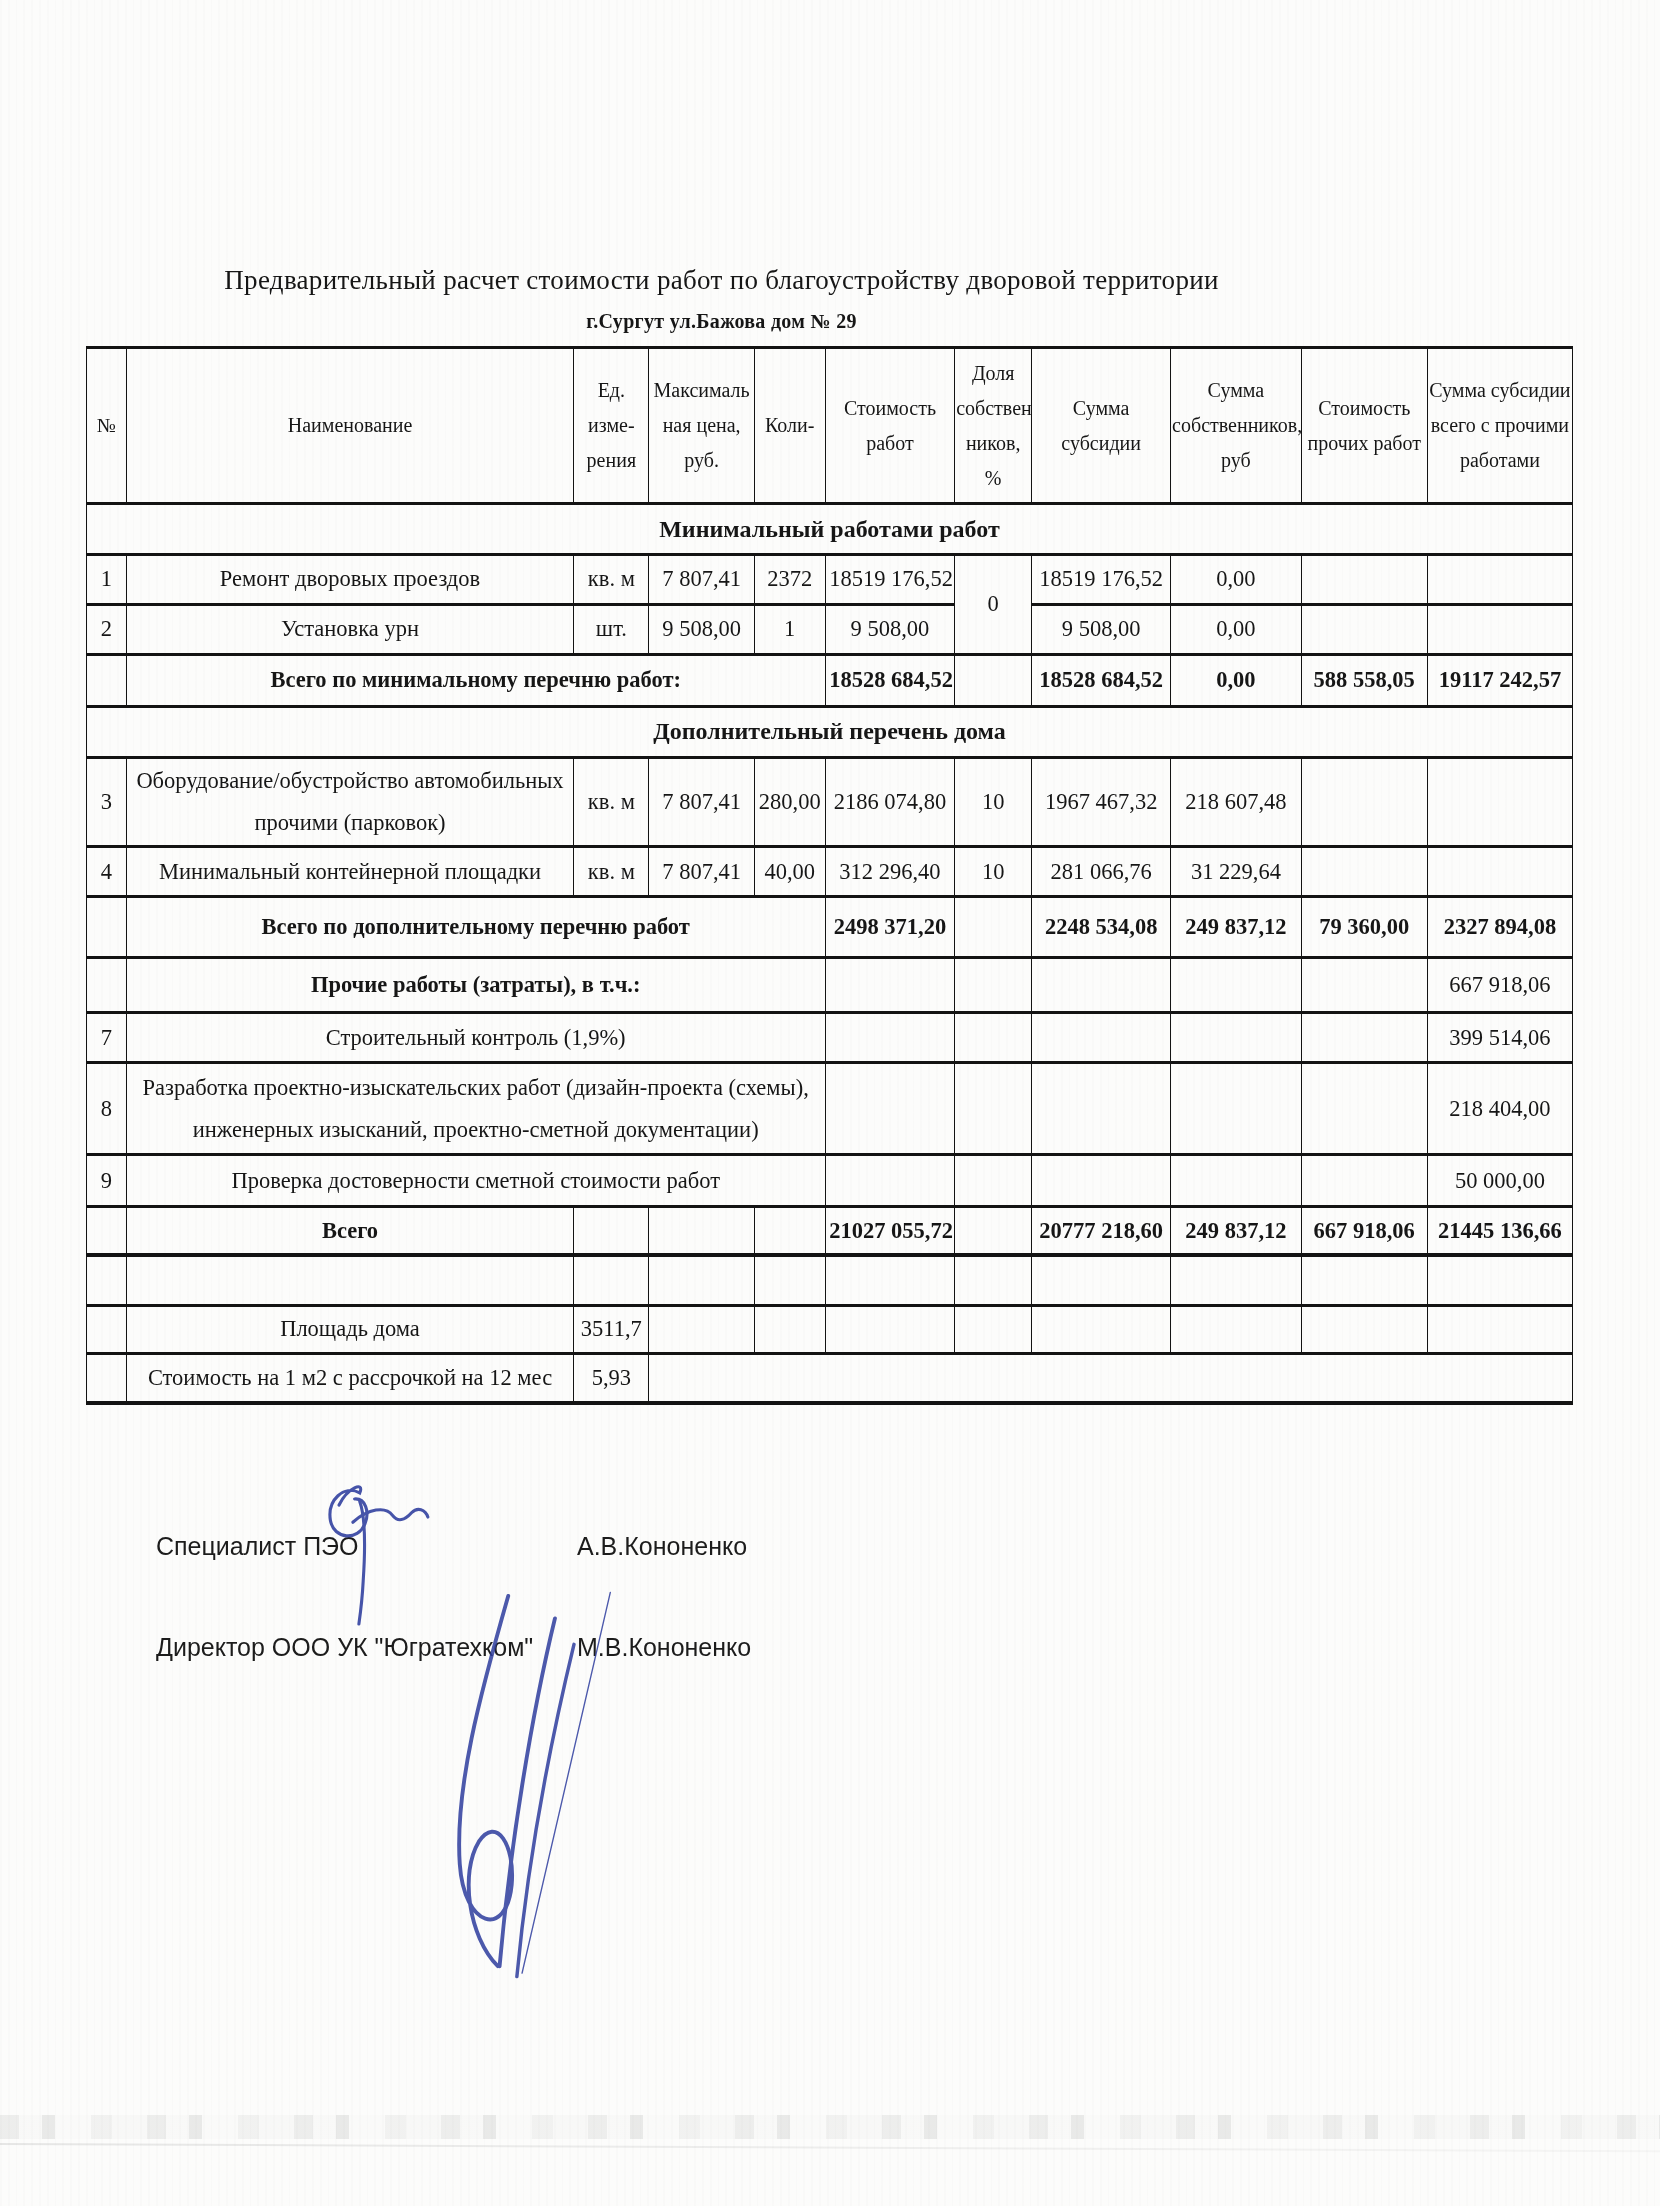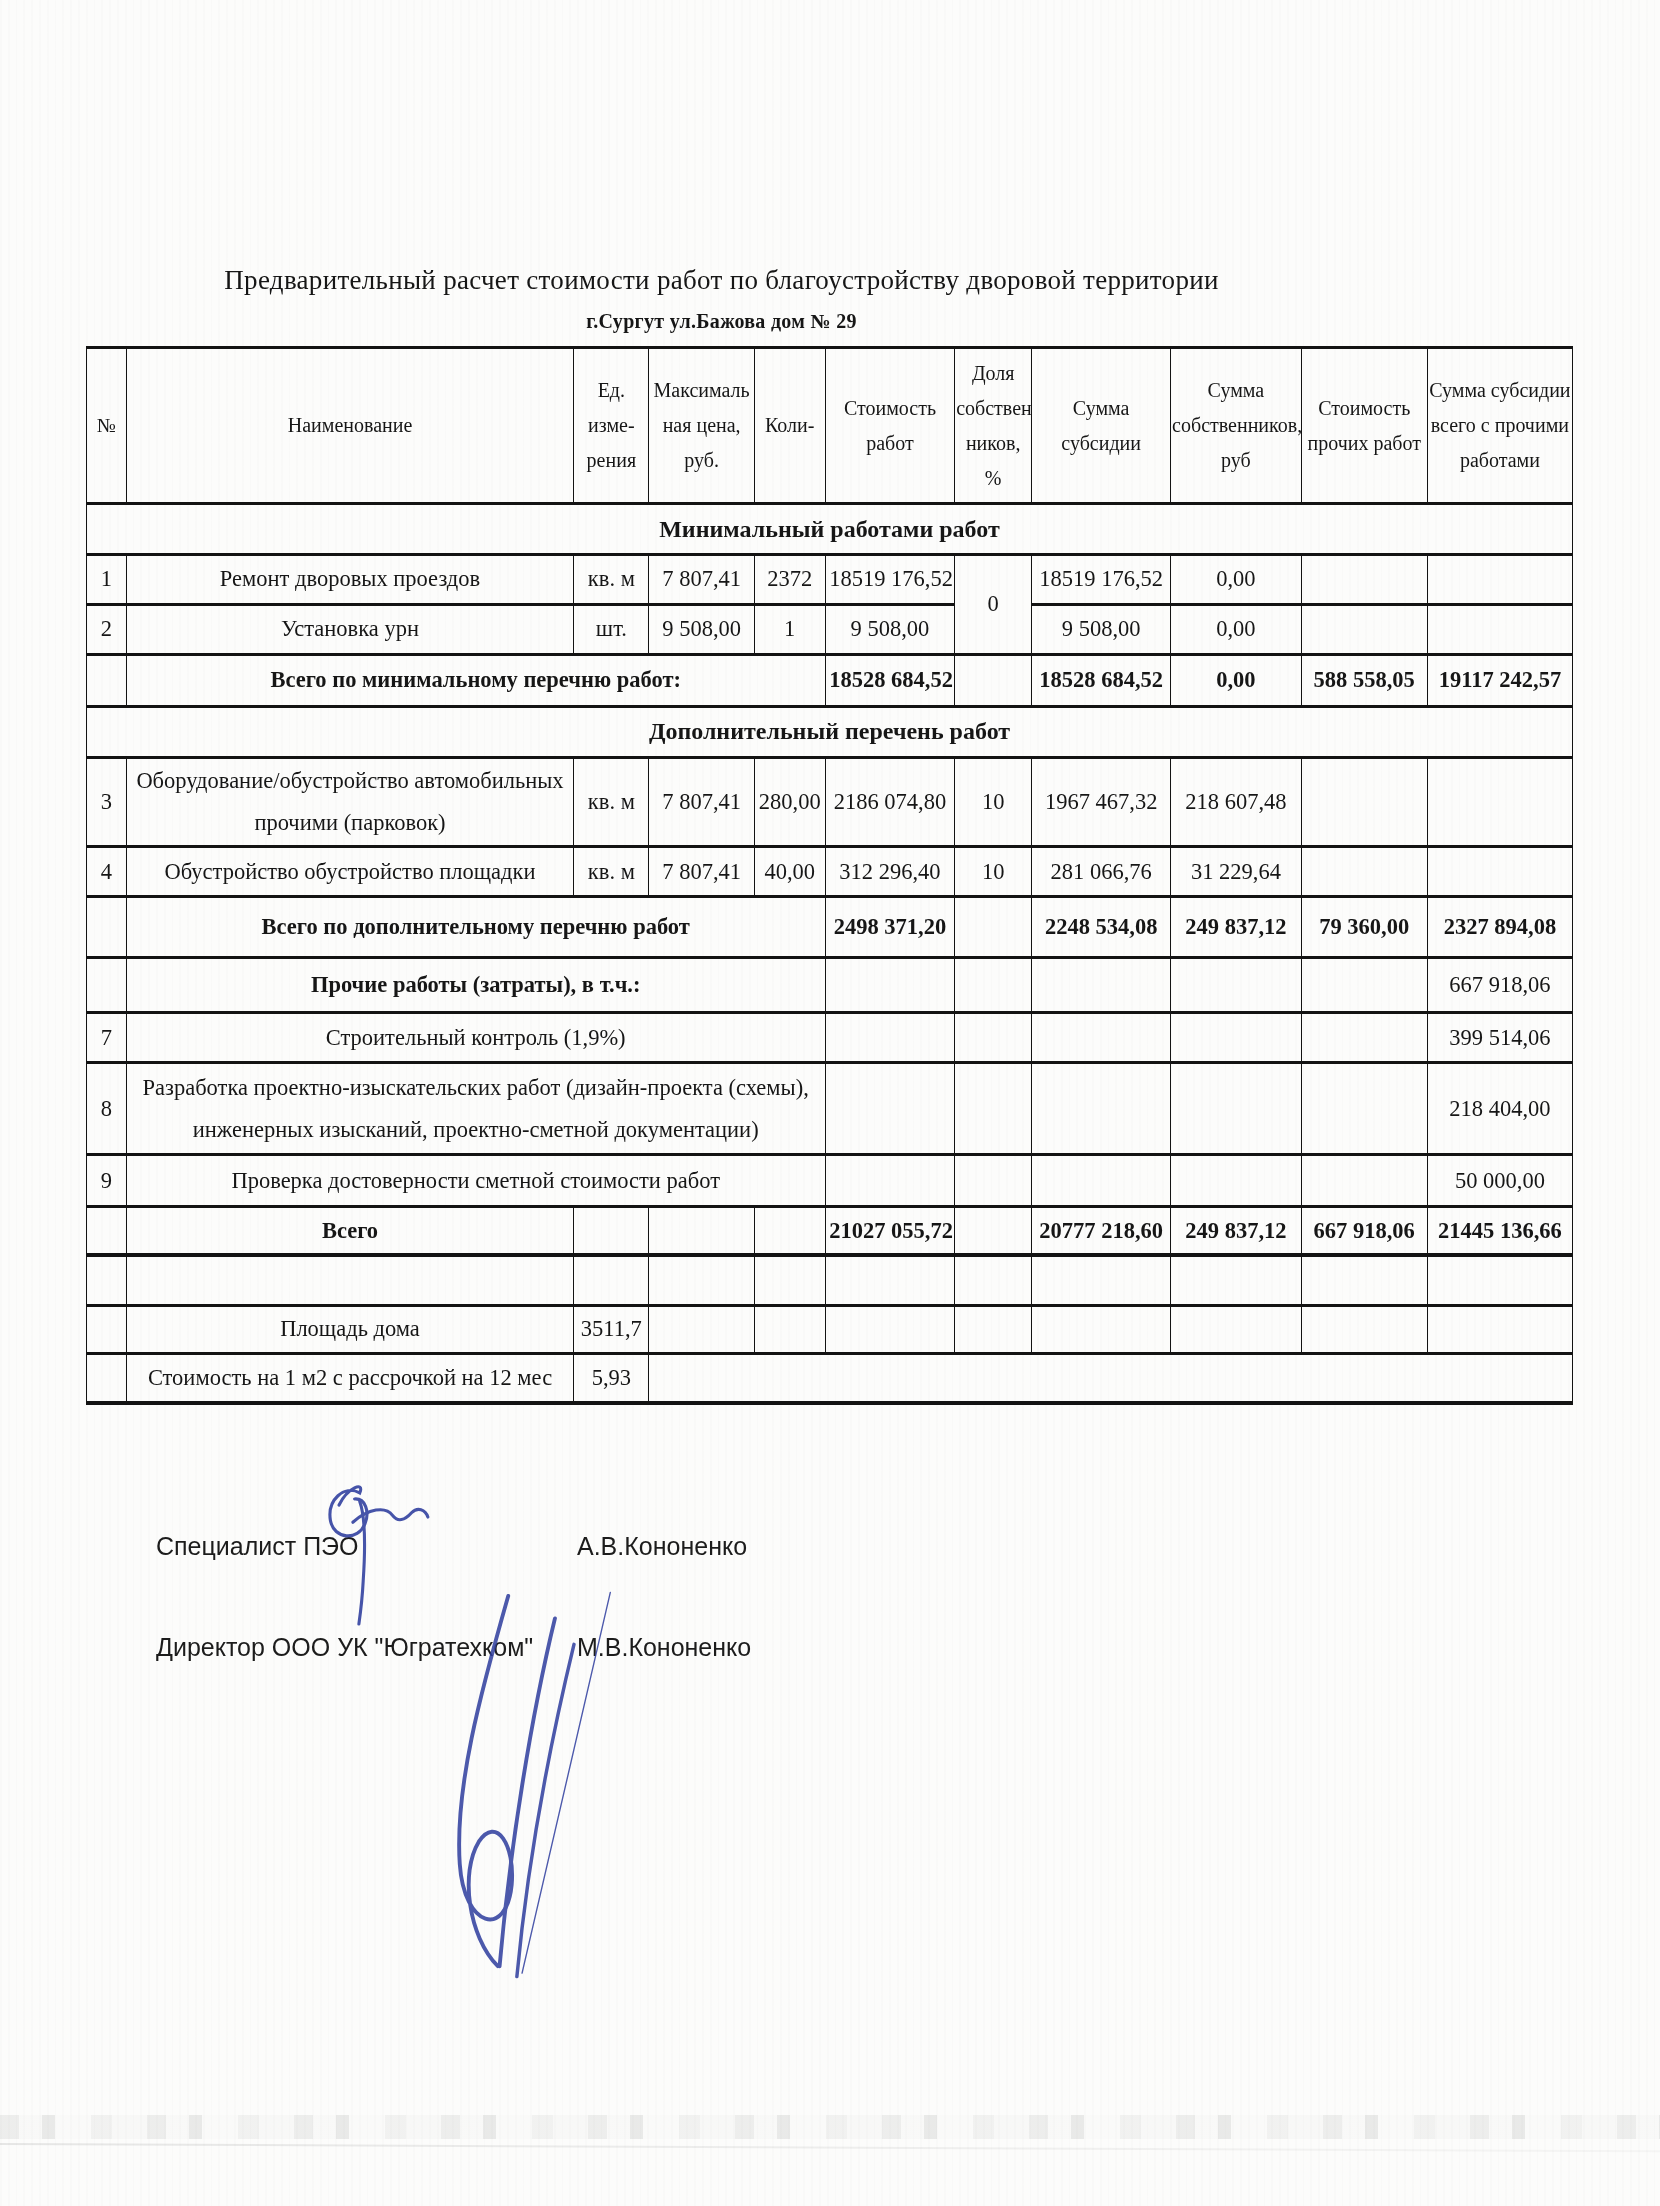--- a/index.html
+++ b/index.html
@@ -146,39 +146,39 @@
         <td class="tlabel" colspan="4">Всего по минимальному перечню работ:</td>
         <td class="num b">18528 684,52</td>
         <td></td>
         <td class="num b">18528 684,52</td>
         <td class="num b">0,00</td>
         <td class="num b">588 558,05</td>
         <td class="num b lc">19117 242,57</td>
       </tr>
 
       <tr class="section" style="height:45px">
-        <td class="fc lc" colspan="11">Дополнительный перечень работ</td>
+        <td class="fc lc" colspan="11">Дополнительный перечень дома</td>
       </tr>
 
       <tr style="height:86px">
         <td class="fc">3</td>
         <td class="name">Оборудование/обустройство автомобильных прочими (парковок)</td>
         <td>кв. м</td>
         <td class="num">7 807,41</td>
         <td class="num">280,00</td>
         <td class="num">2186 074,80</td>
         <td class="num">10</td>
         <td class="num">1967 467,32</td>
         <td class="num">218 607,48</td>
         <td></td>
         <td class="lc"></td>
       </tr>
       <tr style="height:50px">
         <td class="fc">4</td>
-        <td class="name">Обустройство обустройство площадки</td>
+        <td class="name">Минимальный контейнерной площадки</td>
         <td>кв. м</td>
         <td class="num">7 807,41</td>
         <td class="num">40,00</td>
         <td class="num">312 296,40</td>
         <td class="num">10</td>
         <td class="num">281 066,76</td>
         <td class="num">31 229,64</td>
         <td></td>
         <td class="lc"></td>
       </tr>

